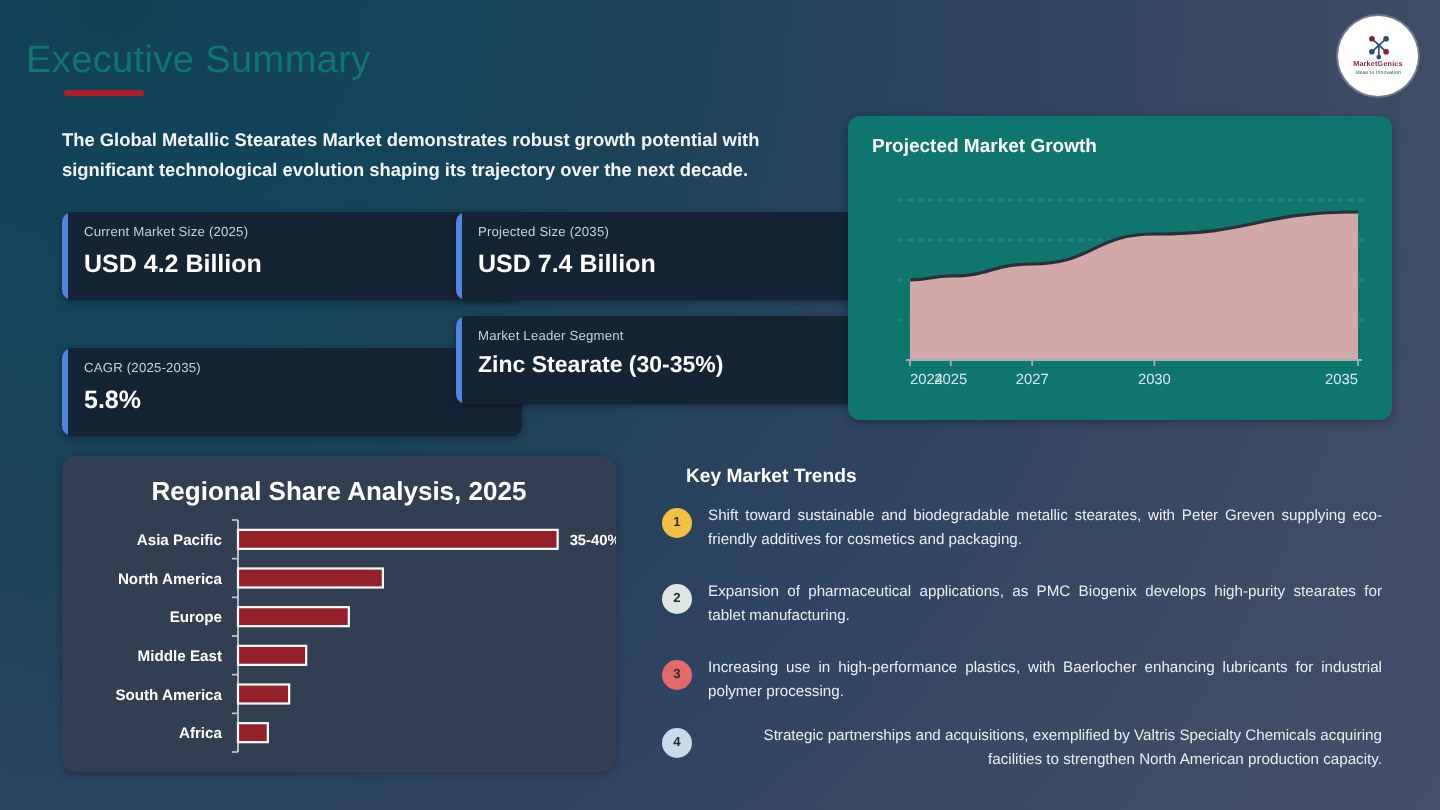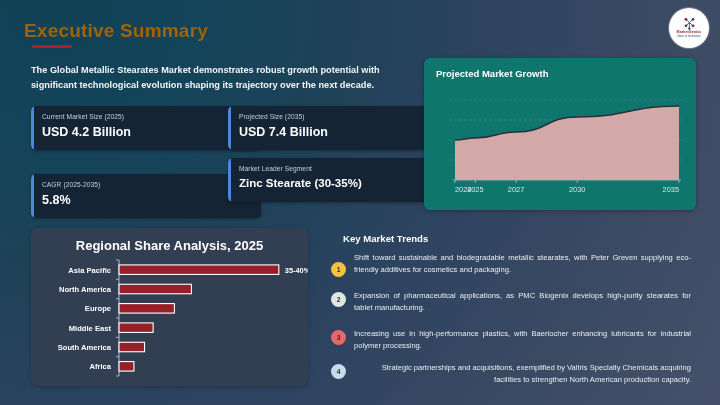--- a/index.html
+++ b/index.html
@@ -6,22 +6,22 @@
   html, body { width:720px; height:405px; overflow:hidden; }
   body {
     font-family: "Liberation Sans", sans-serif;
     background:
       radial-gradient(circle at 8% 0%, #114155 0%, #13445a 18%, #1d4257 34%, #2d4360 55%, #3b4a63 78%, #46506a 100%);
     color:#ffffff;
     position:relative;
   }
   
   .page-title {
-    position:absolute; left:24px; top:20px;
-    font-size:19px; font-weight:bold; letter-spacing:.2px; color:#a16207;
+    position:absolute; left:13px; top:20px;
+    font-size:19px; font-weight:normal; letter-spacing:.2px; color:#0f766e;
   }
   .title-underline {
     position:absolute; left:32px; top:45px;
     width:40px; height:3px; background:#b01e28; border-radius:1px;
   }
   .subtitle {
     position:absolute; left:31px; top:63px; width:380px;
     font-size:9.2px; font-weight:bold; line-height:1.65; color:#f2f5f7;
   }
   
@@ -79,21 +79,21 @@
   .region-plot { position:absolute; left:0; top:26px; width:277px; height:128px; }
   
   .trends-title {
     position:absolute; left:331px; top:233px;
     font-size:9.6px; font-weight:bold; color:#ffffff;margin-left:12px;
   }
   .trend {
     position:absolute; left:331px; width:360px;
     display:flex; align-items:flex-start; gap:8px;
   }
-  #trend-0 { top:252px;align-items:flex-end; }
+  #trend-0 { top:252px; }
   #trend-1 { top:290px; }
   #trend-2 { top:328px; }
   #trend-3 { top:362px; }
   .badge {
     flex:0 0 auto; width:15px; height:15px; border-radius:50%;
     display:flex; align-items:center; justify-content:center;
     font-size:6.6px; font-weight:bold; color:#2b2b2b;
     margin-top:2px;
   }
   .trend-text {

